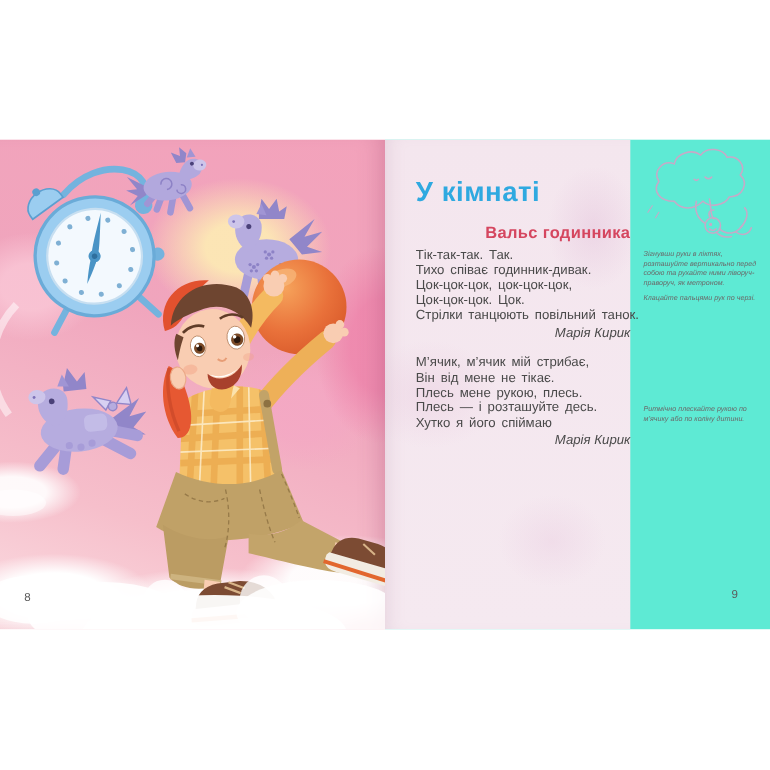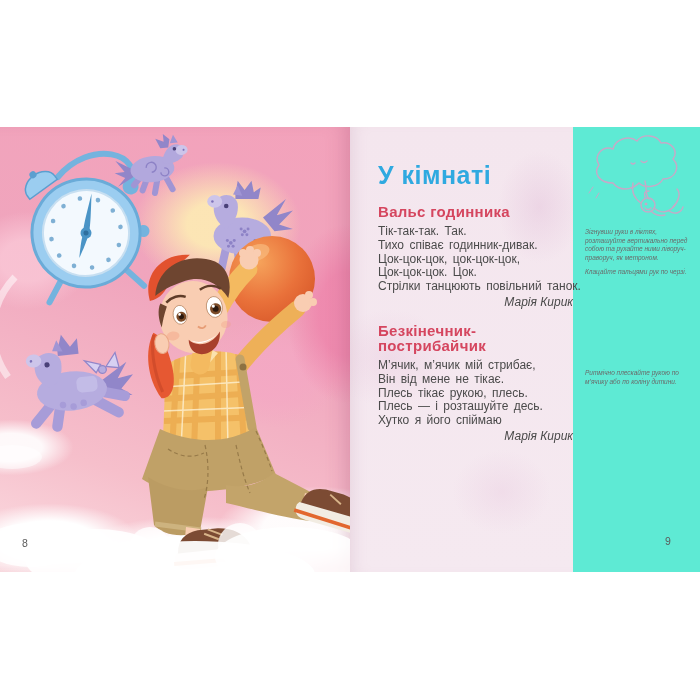--- a/index.html
+++ b/index.html
@@ -29,21 +29,21 @@
     background:
       radial-gradient(60px 80px at 85% 18%, rgba(222,182,212,.35), rgba(222,182,212,0) 70%),
       radial-gradient(90px 70px at 18% 52%, rgba(228,190,215,.30), rgba(228,190,215,0) 70%),
       radial-gradient(70px 60px at 68% 82%, rgba(232,200,222,.35), rgba(232,200,222,0) 70%),
       linear-gradient(180deg,#f4e6ee,#f5e9f0);
     box-shadow:inset 12px 0 16px -10px rgba(170,120,150,.20);}
   .title{margin:0 0 14px;font-size:25px;font-weight:bold;letter-spacing:.5px;color:#2fa9e0;}
   .poem{margin:0 0 14px;}
   .poem-title{margin:0 0 6px;font-size:15px;font-weight:bold;line-height:15px;
               letter-spacing:.3px;color:#d5465f;}
-  .poem-title .tl{display:block;}
+  .poem-title .tl{display:block;text-align:right;}
   .pl{font-size:12px;line-height:13.8px;color:#4a4a4a;word-spacing:2px;white-space:nowrap;}
   .author{width:195px;margin-top:1px;font-size:12px;font-style:italic;color:#4a4a4a;
           text-align:right;}
 
   
   .margin-col{position:absolute;left:223px;top:0;width:127px;height:445px;}
   .doodle{position:absolute;left:12px;top:4px;}
   .note{position:absolute;left:12px;width:112px;margin:0;font-size:6.5px;line-height:8.6px;
         font-style:italic;color:#6a6a6a;}
   .n1{top:101px}.n2{top:141px}.n3{top:242px}
@@ -308,30 +308,25 @@
               <div class="pl">Тік-так-так. Так.</div>
               <div class="pl">Тихо співає годинник-дивак.</div>
               <div class="pl">Цок-цок-цок, цок-цок-цок,</div>
               <div class="pl">Цок-цок-цок. Цок.</div>
               <div class="pl">Стрілки танцюють повільний танок.</div>
             </div>
           <div class="author">Марія Кирик</div>
         </section>
 
         <section class="poem">
-          <h2 class="poem-title">
-
-          <span class="tl">Безкінечник-</span>
-              <span class="tl">пострибайчик</span>
-            </h2>
           <div>
 
           <div class="pl">М’ячик, м’ячик мій стрибає,</div>
               <div class="pl">Він від мене не тікає.</div>
-              <div class="pl">Плесь тікає рукою, плесь.</div>
+              <div class="pl">Плесь мене рукою, плесь.</div>
               <div class="pl">Плесь — і розташуйте десь.</div>
               <div class="pl">Хутко я його спіймаю</div>
             </div>
           <div class="author">Марія Кирик</div>
         </section>
       </div>
 
       <div class="margin-col">
         <svg class="doodle" width="100" height="110" viewBox="0 0 100 110">
           <g stroke="#d2a3c6" stroke-width="1.4" fill="none" stroke-linecap="round" opacity="0.9">

